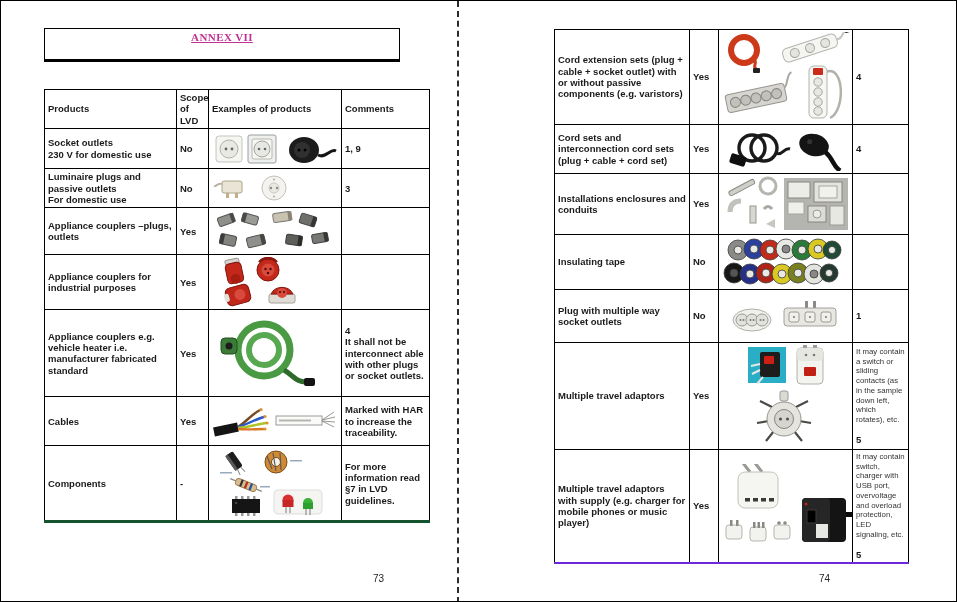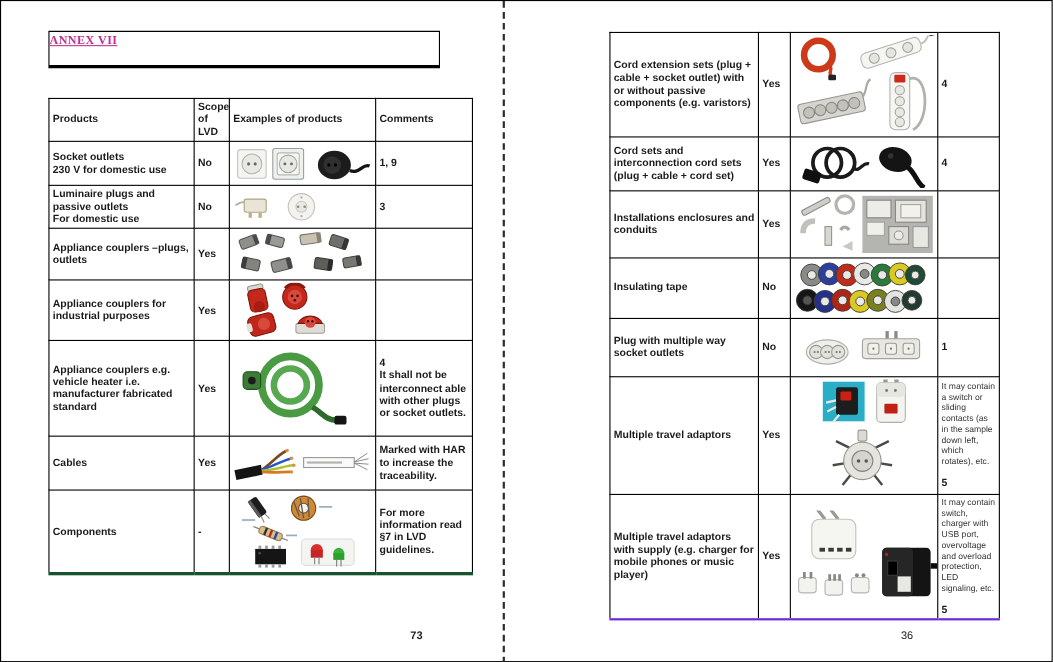--- a/index.html
+++ b/index.html
@@ -6,40 +6,40 @@
   body{
     width:957px;height:602px;position:relative;background:#ffffff;
     border:1px solid #000;box-sizing:border-box;overflow:hidden;
     font-family:"Liberation Sans",sans-serif;color:#1a1a1a;
   }
   .divider{position:absolute;left:456px;top:0;height:602px;width:0;
     border-left:2px dashed #2b2b2b;}
   
   .title-box{position:absolute;left:43px;top:27px;width:356px;height:34px;
     box-sizing:border-box;border:1px solid #000;border-bottom:3px solid #000;
-    text-align:left;font-family:"Liberation Serif",serif;font-weight:bold;
+    text-align:center;font-family:"Liberation Serif",serif;font-weight:bold;
     color:#bf3292;}
   .title-line1{font-size:11px;letter-spacing:.4px;text-decoration:underline;margin-top:2px;}
   .title-line2{font-size:10px;letter-spacing:.2px;text-decoration:underline;margin-top:4px;}
   
   table.doc{border-collapse:collapse;table-layout:fixed;position:absolute;background:#fff;}
   table.doc td,table.doc th{border:1px solid #000;padding:2px 3px;
     font-size:9.5px;font-weight:bold;vertical-align:middle;text-align:left;
     overflow:hidden;line-height:1.2;}
   #left-table{left:43px;top:88px;width:385px;}
   #right-table{left:553px;top:28px;width:354px;}
   #left-table tr.lastrow td{border-bottom:3px solid #14532d;}
   #right-table tr.lastrow td{border-bottom:2px solid #6d28d9;}
   .pre{white-space:pre-line;margin-left:48px;}
   .img-cell{text-align:center;vertical-align:middle;padding:1px;}
   .img-cell svg{display:inline-block;vertical-align:middle;}
   .comment-small{font-weight:normal;font-size:7.8px;color:#333;white-space:pre-line;line-height:1.25;}
   .comment-note{font-weight:bold;font-size:9.5px;margin-top:9px;}
   .page-num{position:absolute;top:572px;font-size:10px;color:#222;}
-  #page-num-left{left:372px;font-weight:bold;}
+  #page-num-left{left:372px;}
   #page-num-right{left:818px;}
 </style>
 </head>
 <body>
 
 <div class="divider"></div>
 
 <div class="title-box">
   <div class="title-line1">ANNEX VII</div>
 </div>
@@ -522,13 +522,13 @@
       </svg>
     </td>
     <td>
       <div class="comment-small">It may contain switch, charger with USB port, overvoltage and overload protection, LED signaling, etc.</div>
       <div class="comment-note">5</div>
     </td>
   </tr>
 </tbody>
   </table>
 
-<div class="page-num" id="page-num-right">36</div>
+<div class="page-num" id="page-num-right">74</div>
 
 </body></html>

